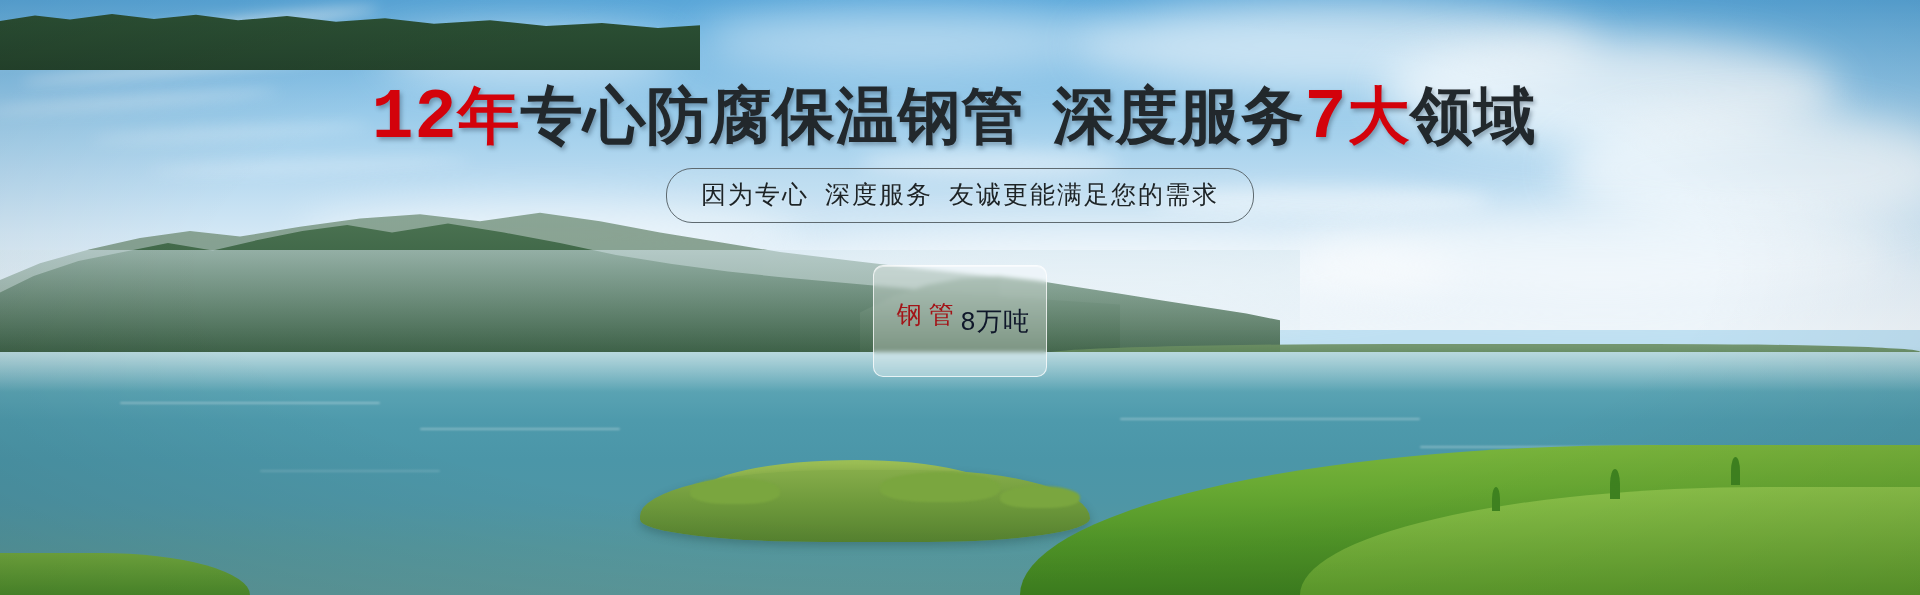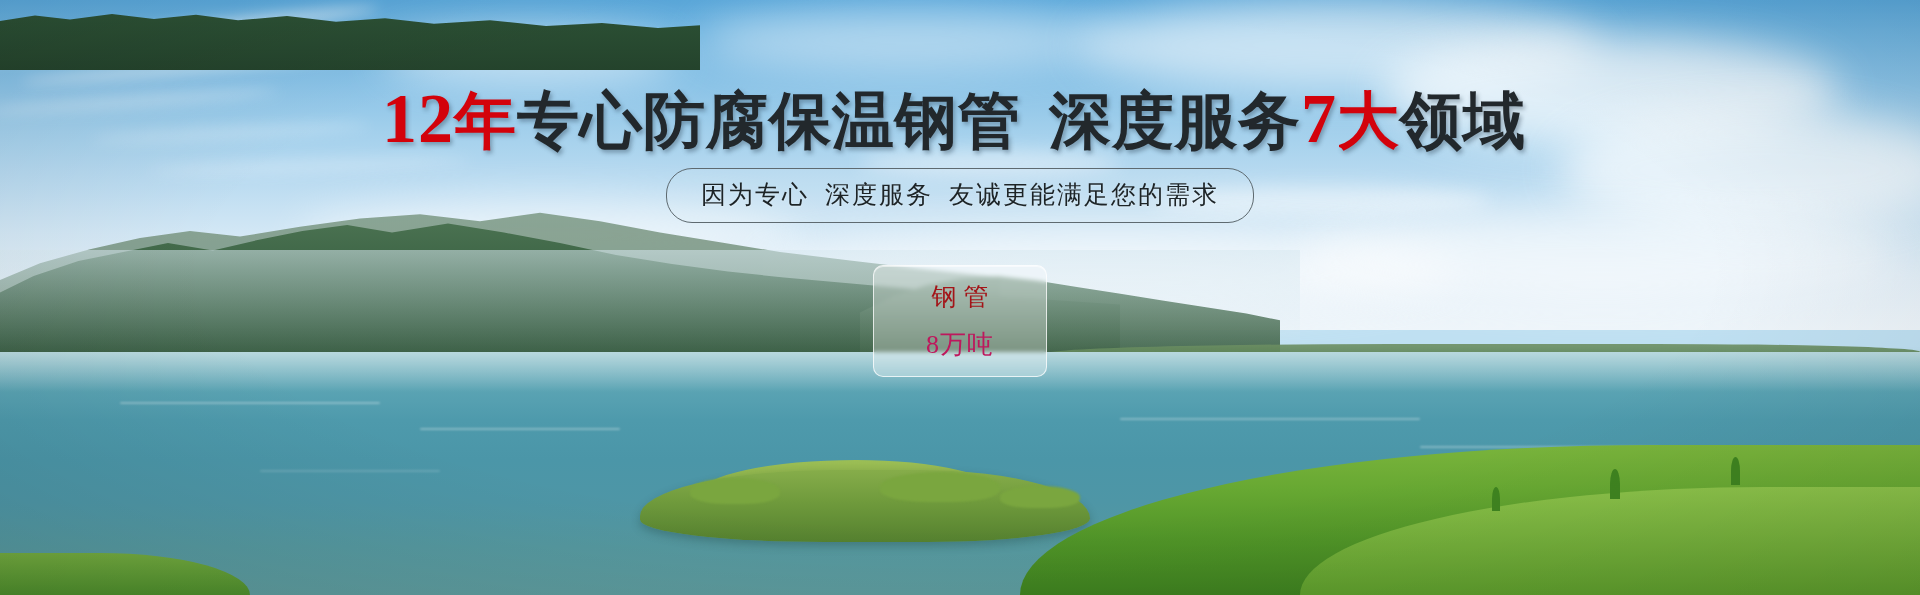--- a/index.html
+++ b/index.html
@@ -132,21 +132,21 @@
     background:radial-gradient(ellipse at 50% 45%,rgba(0,0,0,0) 55%,rgba(0,0,0,.10) 100%);
   }
 
   
   .content{position:absolute;inset:0;}
 
   .headline{
     position:absolute;left:0;right:12px;top:84px;
     text-align:center;white-space:nowrap;
     font-size:62px;font-weight:bold;letter-spacing:1px;
-    font-family:Liberation Serif, serif;
+    font-family:Liberation Mono, monospace;
     text-shadow:2px 3px 4px rgba(40,60,80,.38);
     line-height:1;
   }
   .hl-red{color:#d3020b;}
   .hl-dark{color:#22282c;}
   .hl-num{font-size:70px;}
   .hl-gap{display:inline-block;width:28px;}
 
   .subpill{
     position:absolute;left:50%;top:168px;transform:translateX(-50%);
@@ -164,34 +164,34 @@
 
   .cards{
     position:absolute;left:50%;top:265px;transform:translateX(-50%);
     display:flex;gap:4px;
   }
   .card{
     width:172px;height:110px;
     background:rgba(255,255,255,.30);
     border:1px solid rgba(255,255,255,.75);
     border-radius:10px;
-    display:flex;flex-direction:column;
+    display:flex;flex-direction:row;
     align-items:center;justify-content:center;
     backdrop-filter:blur(2px);
     box-shadow:inset 0 1px 0 rgba(255,255,255,.55);
   }
   .card-label{
     font-size:25px;color:#a31418;letter-spacing:7px;
     text-indent:7px;font-weight:500;
     margin-bottom:14px;
     font-family:"DejaVu Sans","Liberation Sans",sans-serif;
   }
   .card-value{
-    font-size:26px;color:#be185d;letter-spacing:1px;
-    font-family:Liberation Serif, serif;
+    font-size:26px;color:#0f172a;letter-spacing:1px;
+    font-family:Liberation Sans, sans-serif;
     display:flex;align-items:flex-start;
   }
   .card-sup{font-size:15px;line-height:1;position:relative;top:2px;}
 </style>
 </head>
 <body>
 
 <div class="banner">
 
   <div class="sky"></div>

